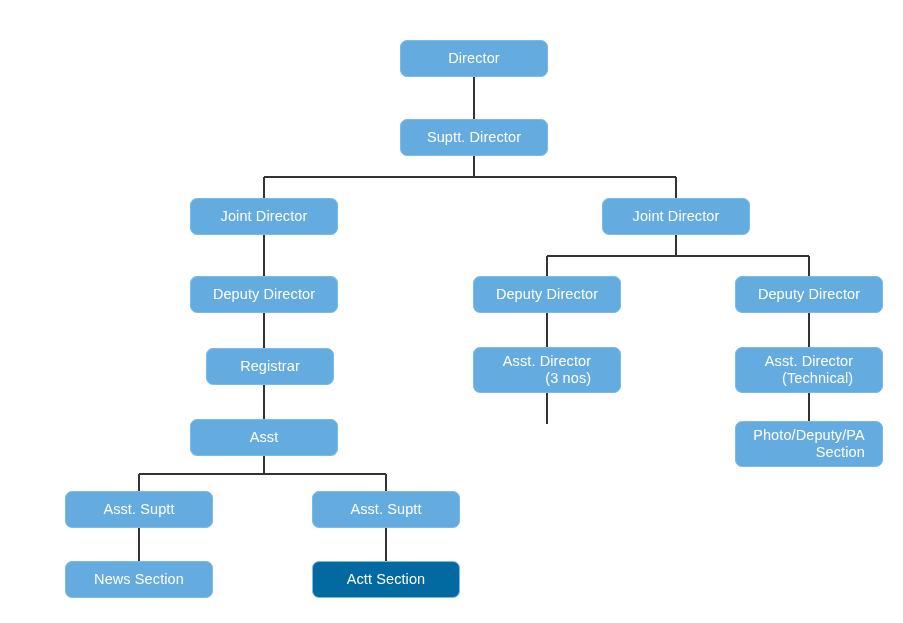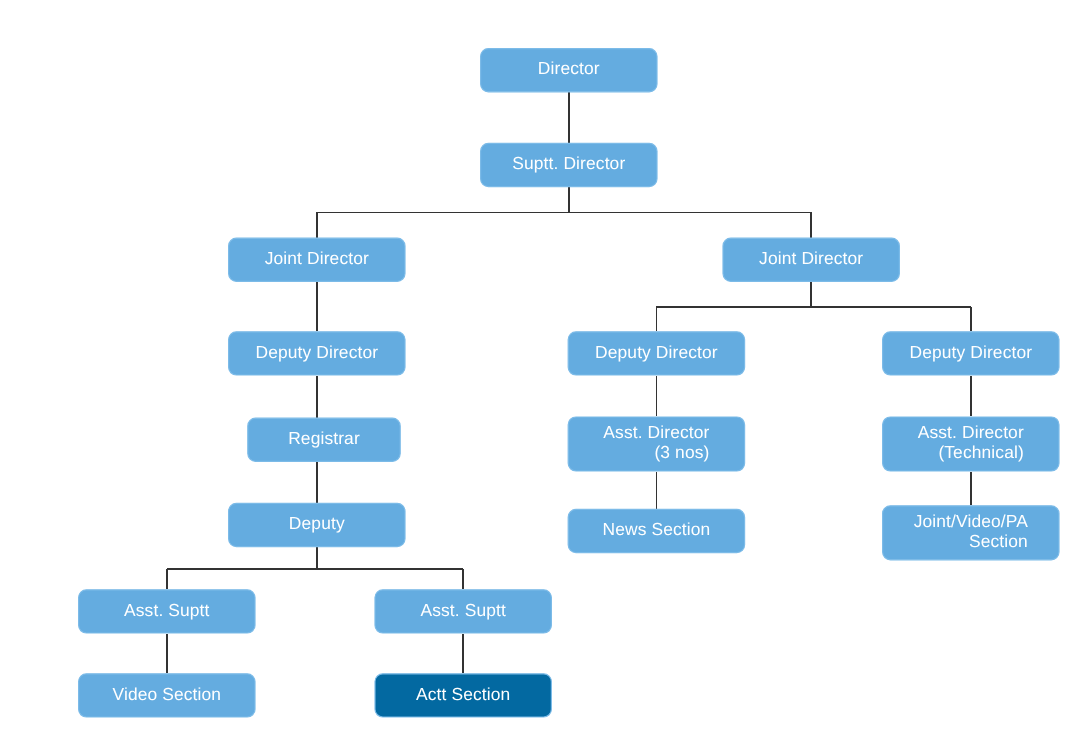--- a/index.html
+++ b/index.html
@@ -66,27 +66,26 @@
       <line x1="547" y1="393" x2="547" y2="424" stroke="#333333" stroke-width="1.5" shape-rendering="crispEdges"></line>
       <line x1="809" y1="313" x2="809" y2="347" stroke="#333333" stroke-width="1.5" shape-rendering="crispEdges"></line>
       <line x1="809" y1="393" x2="809" y2="421" stroke="#333333" stroke-width="1.5" shape-rendering="crispEdges"></line>
     </svg>
 <div class="node" style="left: 400px; top: 40px; width: 148px; height: 37px; background: rgb(100, 172, 224); border-color: rgb(124, 187, 232); color: rgb(255, 255, 255);">Director</div>
     <div class="node" style="left: 400px; top: 119px; width: 148px; height: 37px; background: rgb(100, 172, 224); border-color: rgb(124, 187, 232); color: rgb(255, 255, 255);">Suptt. Director</div>
     <div class="node" style="left: 190px; top: 198px; width: 148px; height: 37px; background: rgb(100, 172, 224); border-color: rgb(124, 187, 232); color: rgb(255, 255, 255);">Joint Director</div>
     <div class="node" style="left: 602px; top: 198px; width: 148px; height: 37px; background: rgb(100, 172, 224); border-color: rgb(124, 187, 232); color: rgb(255, 255, 255);">Joint Director</div>
     <div class="node" style="left: 190px; top: 276px; width: 148px; height: 37px; background: rgb(100, 172, 224); border-color: rgb(124, 187, 232); color: rgb(255, 255, 255);">Deputy Director</div>
     <div class="node" style="left: 190px; top: 348px; width: 128px; height: 37px; background: rgb(100, 172, 224); border-color: rgb(124, 187, 232); color: rgb(255, 255, 255); margin-left: 16px;">Registrar</div>
-    <div class="node" style="left: 190px; top: 419px; width: 148px; height: 37px; background: rgb(100, 172, 224); border-color: rgb(124, 187, 232); color: rgb(255, 255, 255);">Deputy</div>
+    <div class="node" style="left: 190px; top: 419px; width: 148px; height: 37px; background: rgb(100, 172, 224); border-color: rgb(124, 187, 232); color: rgb(255, 255, 255);">Asst</div>
     <div class="node" style="left: 65px; top: 491px; width: 148px; height: 37px; background: rgb(100, 172, 224); border-color: rgb(124, 187, 232); color: rgb(255, 255, 255);">Asst. Suptt</div>
-    <div class="node" style="left: 65px; top: 561px; width: 148px; height: 37px; background: rgb(100, 172, 224); border-color: rgb(124, 187, 232); color: rgb(255, 255, 255);">Video Section</div>
+    <div class="node" style="left: 65px; top: 561px; width: 148px; height: 37px; background: rgb(100, 172, 224); border-color: rgb(124, 187, 232); color: rgb(255, 255, 255);">News Section</div>
     <div class="node" style="left: 312px; top: 491px; width: 148px; height: 37px; background: rgb(100, 172, 224); border-color: rgb(124, 187, 232); color: rgb(255, 255, 255);">Asst. Suptt</div>
     <div class="node" style="left: 312px; top: 561px; width: 148px; height: 37px; background: #0369a1; border-color: rgb(124, 187, 232); color: rgb(255, 255, 255);">Actt Section</div>
     <div class="node" style="left: 473px; top: 276px; width: 148px; height: 37px; background: rgb(100, 172, 224); border-color: rgb(124, 187, 232); color: rgb(255, 255, 255);">Deputy Director</div>
     <div class="node" style="left: 473px; top: 347px; width: 148px; height: 46px; background: rgb(100, 172, 224); border-color: rgb(124, 187, 232); color: rgb(255, 255, 255);">Asst. Director
 (3 nos)</div>
-    <div class="node" style="left: 473px; top: 424px; width: 148px; height: 37px; background: rgb(100, 172, 224); border-color: rgb(124, 187, 232); color: rgb(255, 255, 255);">News Section</div>
     <div class="node" style="left: 735px; top: 276px; width: 148px; height: 37px; background: rgb(100, 172, 224); border-color: rgb(124, 187, 232); color: rgb(255, 255, 255);">Deputy Director</div>
     <div class="node" style="left: 735px; top: 347px; width: 148px; height: 46px; background: rgb(100, 172, 224); border-color: rgb(124, 187, 232); color: rgb(255, 255, 255);">Asst. Director
 (Technical)</div>
-    <div class="node" style="left: 735px; top: 421px; width: 148px; height: 46px; background: rgb(100, 172, 224); border-color: rgb(124, 187, 232); color: rgb(255, 255, 255);">Joint/Video/PA
+    <div class="node" style="left: 735px; top: 421px; width: 148px; height: 46px; background: rgb(100, 172, 224); border-color: rgb(124, 187, 232); color: rgb(255, 255, 255);">Photo/Deputy/PA
 Section</div>
   </div>
 
 </body></html>

